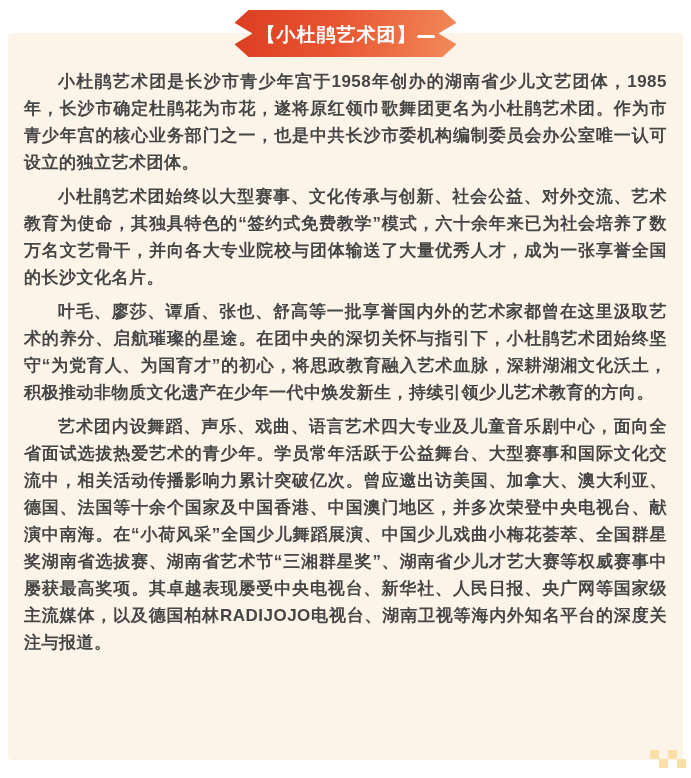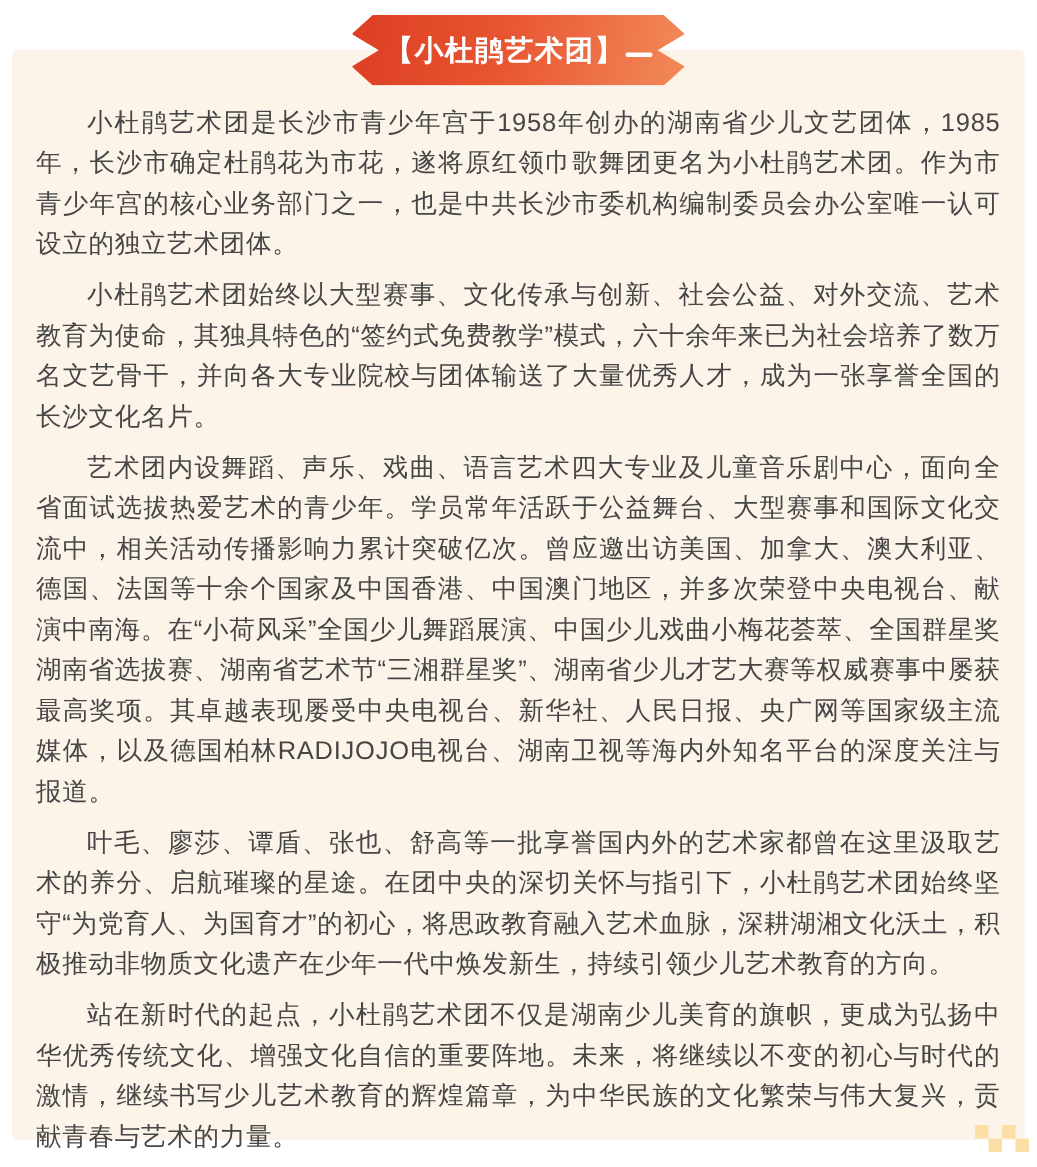--- a/index.html
+++ b/index.html
@@ -19,20 +19,21 @@
   }
   .card {
     position: absolute;
     left: 8px;
     top: 33px;
     width: 675px;
     height: 727px;
     background: #fdf4e9;
     border-radius: 4px;
     padding: 35px 16px 0 16px;
+    font-weight: bold;
   }
   .ribbon {
     position: absolute;
     top: 10px;
     left: 50%;
     transform: translateX(-50%);
     width: 222px;
     height: 47px;
     background: linear-gradient(100deg, #dc3e22 0%, #e85531 45%, #f28a5a 100%);
     clip-path: polygon(
@@ -92,23 +93,22 @@
 </style>
 </head>
 <body>
 
 <div class="page">
 
   <div class="card">
     <div class="content">
       <p>小杜鹃艺术团是长沙市青少年宫于1958年创办的湖南省少儿文艺团体，1985年，长沙市确定杜鹃花为市花，遂将原红领巾歌舞团更名为小杜鹃艺术团。作为市青少年宫的核心业务部门之一，也是中共长沙市委机构编制委员会办公室唯一认可设立的独立艺术团体。</p>
       <p>小杜鹃艺术团始终以大型赛事、文化传承与创新、社会公益、对外交流、艺术教育为使命，其独具特色的“签约式免费教学”模式，六十余年来已为社会培养了数万名文艺骨干，并向各大专业院校与团体输送了大量优秀人才，成为一张享誉全国的长沙文化名片。</p>
+      <p>叶毛、廖莎、谭盾、张也、舒高等一批享誉国内外的艺术家都曾在这里汲取艺术的养分、启航璀璨的星途。在团中央的深切关怀与指引下，小杜鹃艺术团始终坚守“为党育人、为国育才”的初心，将思政教育融入艺术血脉，深耕湖湘文化沃土，积极推动非物质文化遗产在少年一代中焕发新生，持续引领少儿艺术教育的方向。</p>
       <p>艺术团内设舞蹈、声乐、戏曲、语言艺术四大专业及儿童音乐剧中心，面向全省面试选拔热爱艺术的青少年。学员常年活跃于公益舞台、大型赛事和国际文化交流中，相关活动传播影响力累计突破亿次。曾应邀出访美国、加拿大、澳大利亚、德国、法国等十余个国家及中国香港、中国澳门地区，并多次荣登中央电视台、献演中南海。在“小荷风采”全国少儿舞蹈展演、中国少儿戏曲小梅花荟萃、全国群星奖湖南省选拔赛、湖南省艺术节“三湘群星奖”、湖南省少儿才艺大赛等权威赛事中屡获最高奖项。其卓越表现屡受中央电视台、新华社、人民日报、央广网等国家级主流媒体，以及德国柏林RADIJOJO电视台、湖南卫视等海内外知名平台的深度关注与报道。</p>
-      <p>叶毛、廖莎、谭盾、张也、舒高等一批享誉国内外的艺术家都曾在这里汲取艺术的养分、启航璀璨的星途。在团中央的深切关怀与指引下，小杜鹃艺术团始终坚守“为党育人、为国育才”的初心，将思政教育融入艺术血脉，深耕湖湘文化沃土，积极推动非物质文化遗产在少年一代中焕发新生，持续引领少儿艺术教育的方向。</p>
-      <p>站在新时代的起点，小杜鹃艺术团不仅是湖南少儿美育的旗帜，更成为弘扬中华优秀传统文化、增强文化自信的重要阵地。未来，将继续以不变的初心与时代的激情，继续书写少儿艺术教育的辉煌篇章，为中华民族的文化繁荣与伟大复兴，贡献青春与艺术的力量。</p>
     </div>
   </div>
 
   <div class="ribbon">
     <div class="ribbon-title">【小杜鹃艺术团】</div>
     <div class="ribbon-underline"></div>
   </div>
 
   <div class="checker">
     <i></i>

